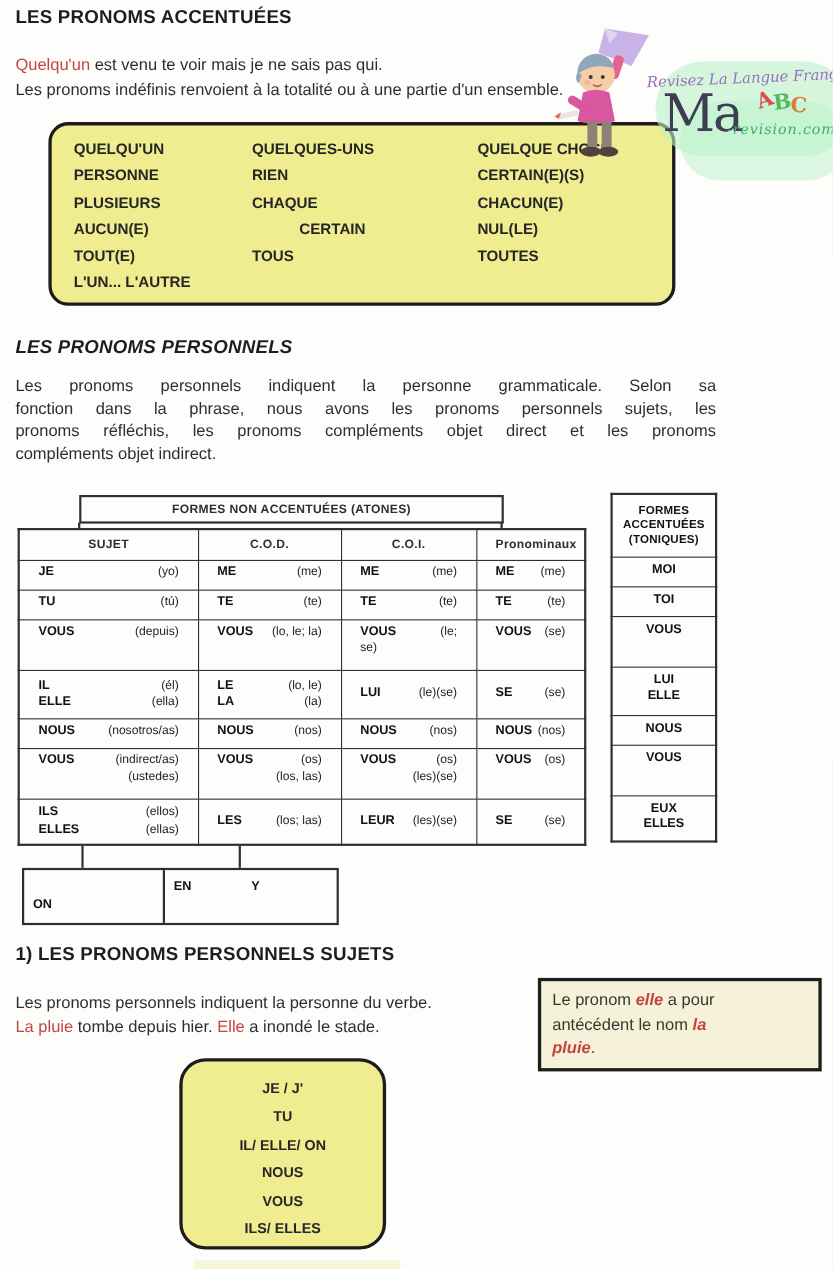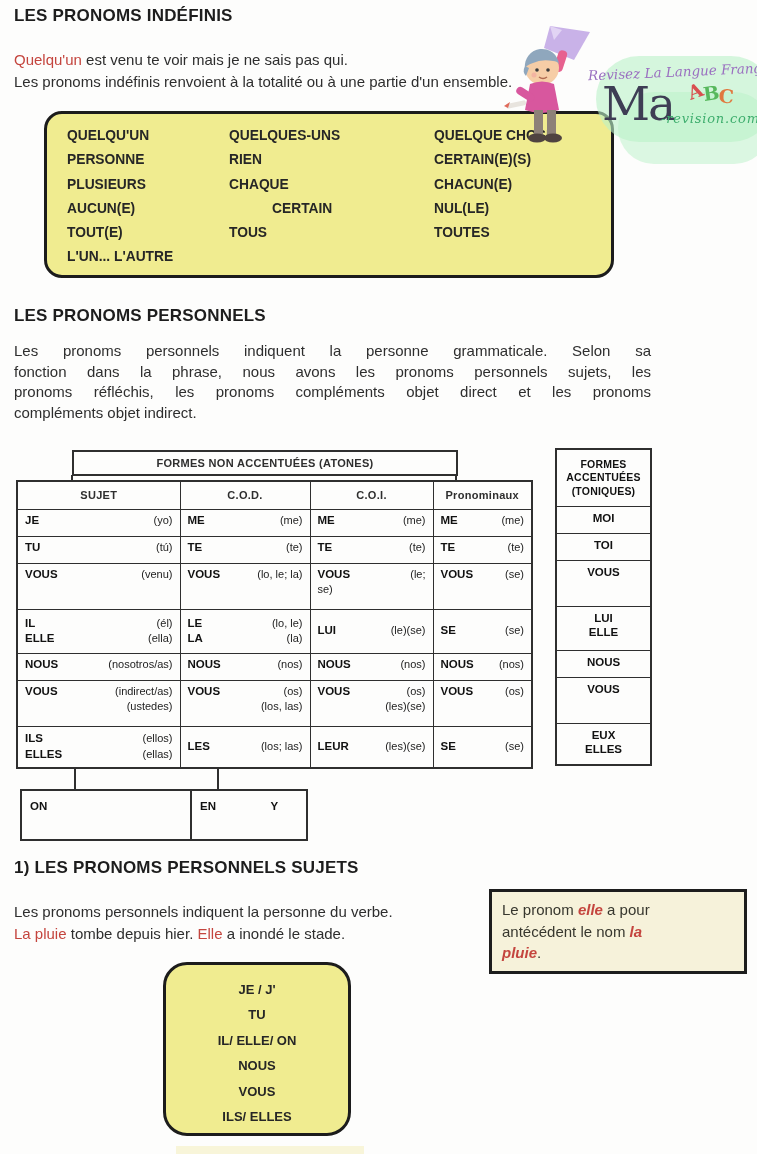--- a/index.html
+++ b/index.html
@@ -5,21 +5,21 @@
   :root{
     --yellow:#f0ec90; --red:#c4453e; --ink:#2e2e2e; --bd:#2f2f2f; --notebg:#f6f2da;
     --purple:#9a6fc0; --green:#3fae6e;
   }
   *{margin:0;padding:0;box-sizing:border-box;}
   html,body{background:#e9e9e9;}
   .page{position:relative;width:757px;height:1154px;background:#fdfdfc;overflow:hidden;
         font-family:"Liberation Sans","DejaVu Sans",sans-serif;color:var(--ink);}
   .h{position:absolute;font-size:17px;font-weight:700;color:#1d1d1d;letter-spacing:.2px;white-space:nowrap;}
   #t1{left:14px;top:6px;}
-  #t2{left:14px;top:306px;}
+  #t2{left:14px;top:306px;font-style:italic;}
   #t3{left:14px;top:858px;}
   .para{position:absolute;font-size:15px;line-height:21.5px;color:var(--ink);}
   #p1{left:14px;top:49px;width:540px;}
   #p2{left:14px;top:341px;width:637px;line-height:20.6px;}
   #p3{left:14px;top:901px;width:470px;}
   .jline{text-align:justify;text-align-last:justify;}
   .jline.last{text-align-last:auto;}
   .seg.red{color:var(--red);}
   .seg.it{font-style:italic;font-weight:700;}
   
@@ -29,41 +29,41 @@
   .icol.c0{width:162px;}
   .icol.c1{width:205px;}
   .ybox2{left:163px;top:962px;width:188px;height:174px;border-radius:24px;text-align:center;padding-top:12px;}
   .sline{font-size:13px;font-weight:700;line-height:25.4px;color:#262626;}
   
   .atones{position:absolute;left:72px;top:450px;width:386px;height:26px;border:2px solid var(--bd);
           text-align:center;font-size:11px;font-weight:700;line-height:22px;background:#fdfdfc;letter-spacing:.3px;}
   .vline{position:absolute;width:2px;background:var(--bd);}
   table{border-collapse:collapse;table-layout:fixed;}
   .mtable{position:absolute;left:16px;top:480px;width:515px;background:#fdfdfc;}
-  .mtable th,.mtable td{border:1.5px solid var(--bd);vertical-align:top;padding:3px 7px;}
+  .mtable th,.mtable td{border:1.5px solid var(--bd);vertical-align:top;padding:3px 17px;}
   .mtable{border:2px solid var(--bd);}
   .mtable th{font-size:11px;font-weight:700;text-align:center;vertical-align:middle;letter-spacing:.3px;}
   .mtable thead tr{height:28px;}
   .tline{display:flex;justify-content:space-between;line-height:15.5px;}
   .w{font-weight:700;font-size:11.5px;color:#111;}
   .w.plain{font-weight:400;font-size:11px;color:#222;}
   .note{font-weight:400;font-size:11px;color:#222;text-align:right;}
   tr.r0{height:27px;}tr.r1{height:27px;}tr.r2{height:46px;}tr.r3{height:44px;}
   tr.r4{height:27px;}tr.r5{height:46px;}tr.r6{height:42px;}
   tr.r3 td,tr.r6 td{vertical-align:middle;}
   .ttable{position:absolute;left:555px;top:448px;width:97px;border:2px solid var(--bd);background:#fdfdfc;}
   .ttable td{border:1.5px solid var(--bd);text-align:center;vertical-align:top;padding:4px 0;}
   .ton-line{font-size:11.5px;font-weight:700;line-height:14.5px;color:#111;}
   .ttable .ton-h .ton-line{font-size:10.5px;line-height:13.5px;letter-spacing:.2px;}
   tr.ton-h{height:57px;}tr.ton0{height:27px;}tr.ton1{height:27px;}tr.ton2{height:46px;}
   tr.ton3{height:44px;}tr.ton4{height:27px;}tr.ton5{height:46px;}tr.ton6{height:42px;}
   .ttable tr.ton-h td{vertical-align:middle;}
   
   .bbox{position:absolute;left:20px;top:789px;width:288px;height:52px;border:2px solid var(--bd);display:flex;background:#fdfdfc;}
-  .bcell1{width:170px;border-right:2px solid var(--bd);padding:5px 8px;}
+  .bcell1{width:128px;border-right:2px solid var(--bd);padding:21px 8px;}
   .bcell2{flex:1;padding:5px 8px;}
   .bcell2 .y{margin-left:50px;}
   
   .notebox{position:absolute;left:489px;top:889px;width:258px;min-height:84px;background:var(--notebg);
            border:3px solid #1d1d1d;padding:7px 10px;font-size:15px;line-height:21.5px;color:#37372e;}
   .strip{position:absolute;left:176px;top:1146px;width:188px;height:8px;background:#f6f2cd;opacity:.75;}
   
   .blob{position:absolute;background:rgba(186,242,200,.6);}
   .b1{left:596px;top:56px;width:178px;height:86px;border-radius:44px;}
   .b2{left:618px;top:92px;width:152px;height:72px;border-radius:38px;background:rgba(186,242,200,.5);}
@@ -78,21 +78,21 @@
   .wmAbc span{display:inline-block;}
   .wmAbc span:nth-child(1){transform:rotate(-20deg);}
   .wmAbc span:nth-child(2){transform:rotate(-8deg) translateY(2px);}
   .wmAbc span:nth-child(3){transform:rotate(4deg) translateY(5px);}
 </style>
 </head>
 <body>
 
 <div class="page">
 
-  <h1 class="h" id="t1">LES PRONOMS INDÉFINIS</h1>
+  <h1 class="h" id="t1">LES PRONOMS ACCENTUÉES</h1>
 
   <div class="para" id="p1">
     <div class="pline"><span class="seg red">Quelqu'un</span><span class="seg"> est venu te voir mais je ne sais pas qui.</span></div>
     <div class="pline"><span class="seg">Les pronoms indéfinis renvoient à la totalité ou à une partie d'un ensemble.</span></div>
   </div>
 
   <div class="ybox ybox1" id="indefGrid">
       <div class="irow">
         <span class="icol c0">QUELQU'UN</span>
         <span class="icol c1">QUELQUES-UNS</span>
@@ -205,21 +205,21 @@
             <div class="tline">
               <span class="w">TE</span>
               <span class="note">(te)</span>
             </div>
           </td>
         </tr>
         <tr class="r2">
           <td class="tcell">
             <div class="tline">
               <span class="w">VOUS</span>
-              <span class="note">(venu)</span>
+              <span class="note">(depuis)</span>
             </div>
           </td>
           <td class="tcell">
             <div class="tline">
               <span class="w">VOUS</span>
               <span class="note">(lo, le; la)</span>
             </div>
           </td>
           <td class="tcell">
             <div class="tline">

